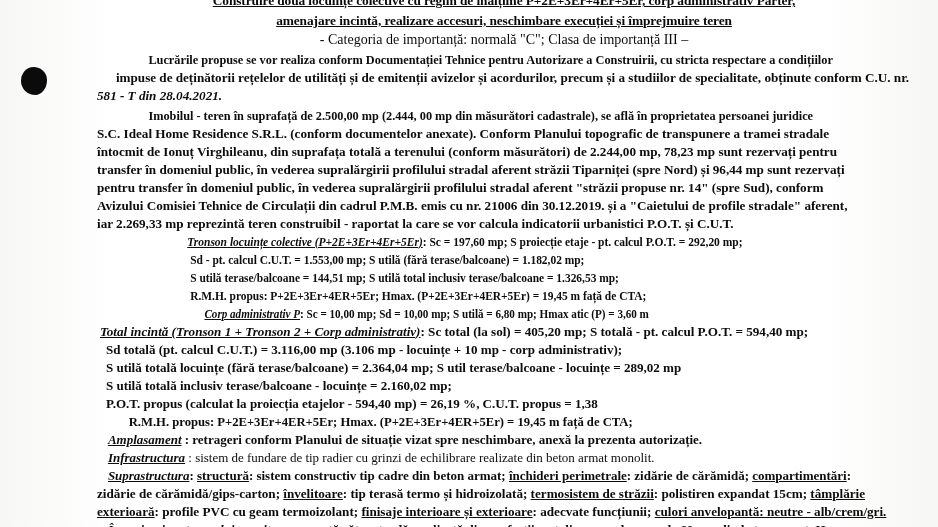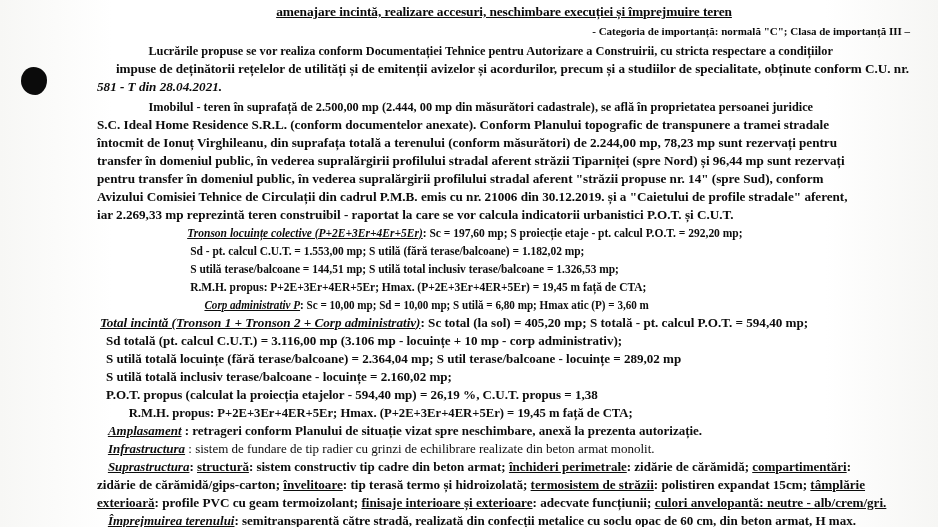--- a/index.html
+++ b/index.html
@@ -61,23 +61,23 @@
     height: 9px;
     position: relative;
   }
   .title-clip .title-line {
     position: absolute;
     bottom: 0;
     left: 0;
     right: 0;
   }
   .subtitle {
-    text-align: right;
-    font-weight: 700;
-    font-size: 11px;
+    text-align: center;
+    font-weight: 400;
+    font-size: 14px;
     line-height: 16px;
     text-decoration: none;
     white-space: nowrap;
   }
   
   .just {
     font-weight: 700;
     font-size: 13.15px;
     line-height: 15.5px;
     white-space: nowrap;
@@ -103,20 +103,23 @@
 </head>
 <body>
 
 <div id="page">
 
   <div class="blob"></div>
 
   <div class="content">
 
     
+    <div class="title-clip">
+      <div class="title-line">Construire două locuințe colective cu regim de înălțime P+2E+3Er+4Er+5Er, corp administrativ Parter,</div>
+    </div>
 
     
     <div class="title-line" style="margin-top:4px;">amenajare incintă, realizare accesuri, neschimbare execuției și împrejmuire teren</div>
 
     
     <div class="subtitle" style="margin-top:3px;">- Categoria de importanță: normală "C"; Clasa de importanță III –</div>
 
     <div class="spacer-xs"></div>
 
     

